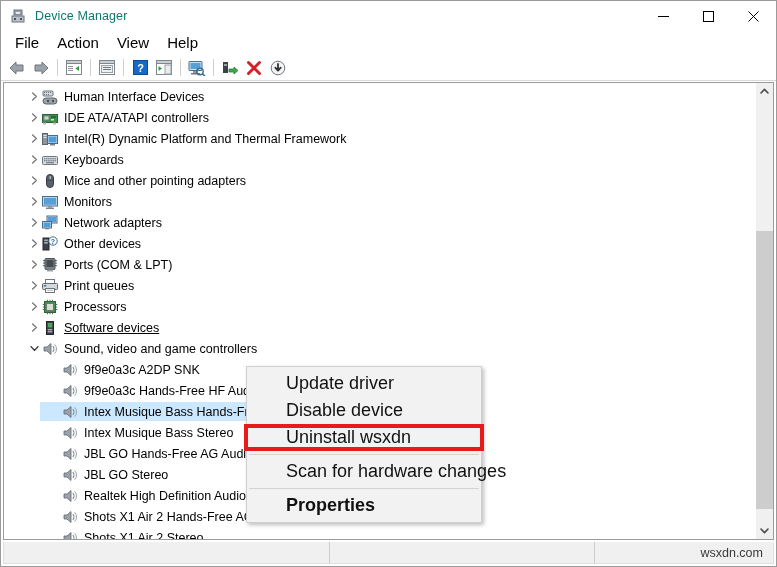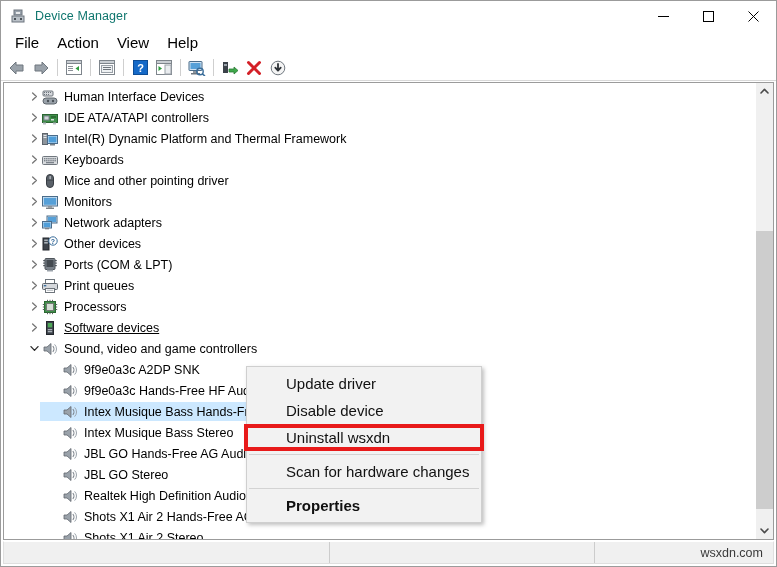--- a/index.html
+++ b/index.html
@@ -233,21 +233,21 @@
     box-shadow: 2px 2px 4px rgba(0,0,0,0.25);
     padding: 3px 0 3px 0;
     z-index: 50;
     box-sizing: border-box;
   }
   .ctx-item {
     height: 27px;
     display: flex;
     align-items: center;
     padding-left: 39px;
-    font-size: 15px;
+    font-size: 18px;
     color: #111;
     white-space: nowrap;
     box-sizing: border-box;
   }
   .ctx-item.bold { font-weight: bold; }
   .ctx-sep {
     height: 1px;
     background: #d3d3d3;
     margin: 3px 2px 3px 2px;
   }
@@ -487,21 +487,21 @@
           <span class="chev">
             <svg width="9" height="9" viewBox="0 0 9 9">
               <path d="M2.6 1 L6.4 4.5 L2.6 8" fill="none" stroke="#767676" stroke-width="1.3" stroke-linecap="round" stroke-linejoin="round"></path>
             </svg>
           </span>
           <span class="ico"><svg width="16" height="16" viewBox="0 0 16 16">
               <rect x="4.5" y="1.5" width="7" height="13" rx="3.5" fill="#5a6169" stroke="#383d43"></rect>
               <rect x="7.6" y="3" width="1" height="3.2" rx="0.5" fill="#d7dbdf"></rect>
               <line x1="4.5" y1="7.2" x2="11.5" y2="7.2" stroke="#383d43" stroke-width="0.7"></line>
             </svg></span>
-          <span class="lbl">Mice and other pointing driver</span>
+          <span class="lbl">Mice and other pointing adapters</span>
         </div>
         <div class="row" style="padding-left: 22px;">
           <span class="chev">
             <svg width="9" height="9" viewBox="0 0 9 9">
               <path d="M2.6 1 L6.4 4.5 L2.6 8" fill="none" stroke="#767676" stroke-width="1.3" stroke-linecap="round" stroke-linejoin="round"></path>
             </svg>
           </span>
           <span class="ico"><svg width="16" height="16" viewBox="0 0 16 16">
               <rect x="0.5" y="2.5" width="15" height="9.5" fill="#cfe2f3" stroke="#4a6c8a"></rect>
               <rect x="1.8" y="3.8" width="12.4" height="7" fill="#56a0d8"></rect>

